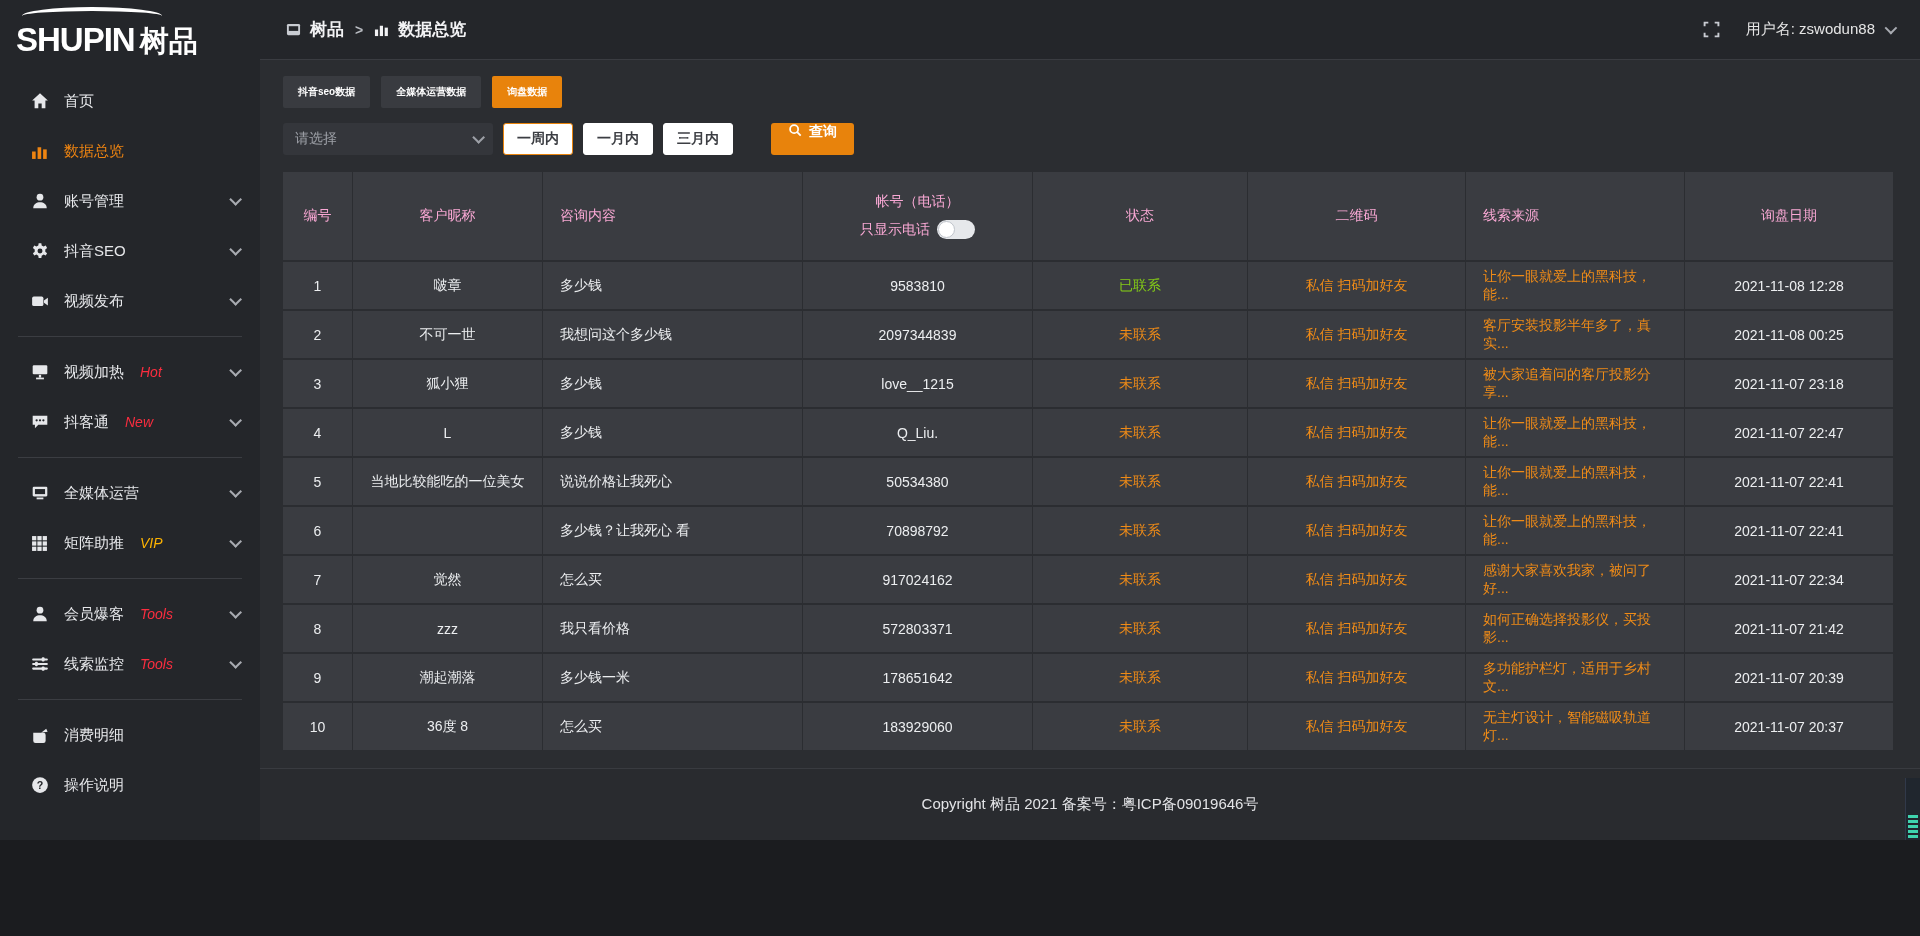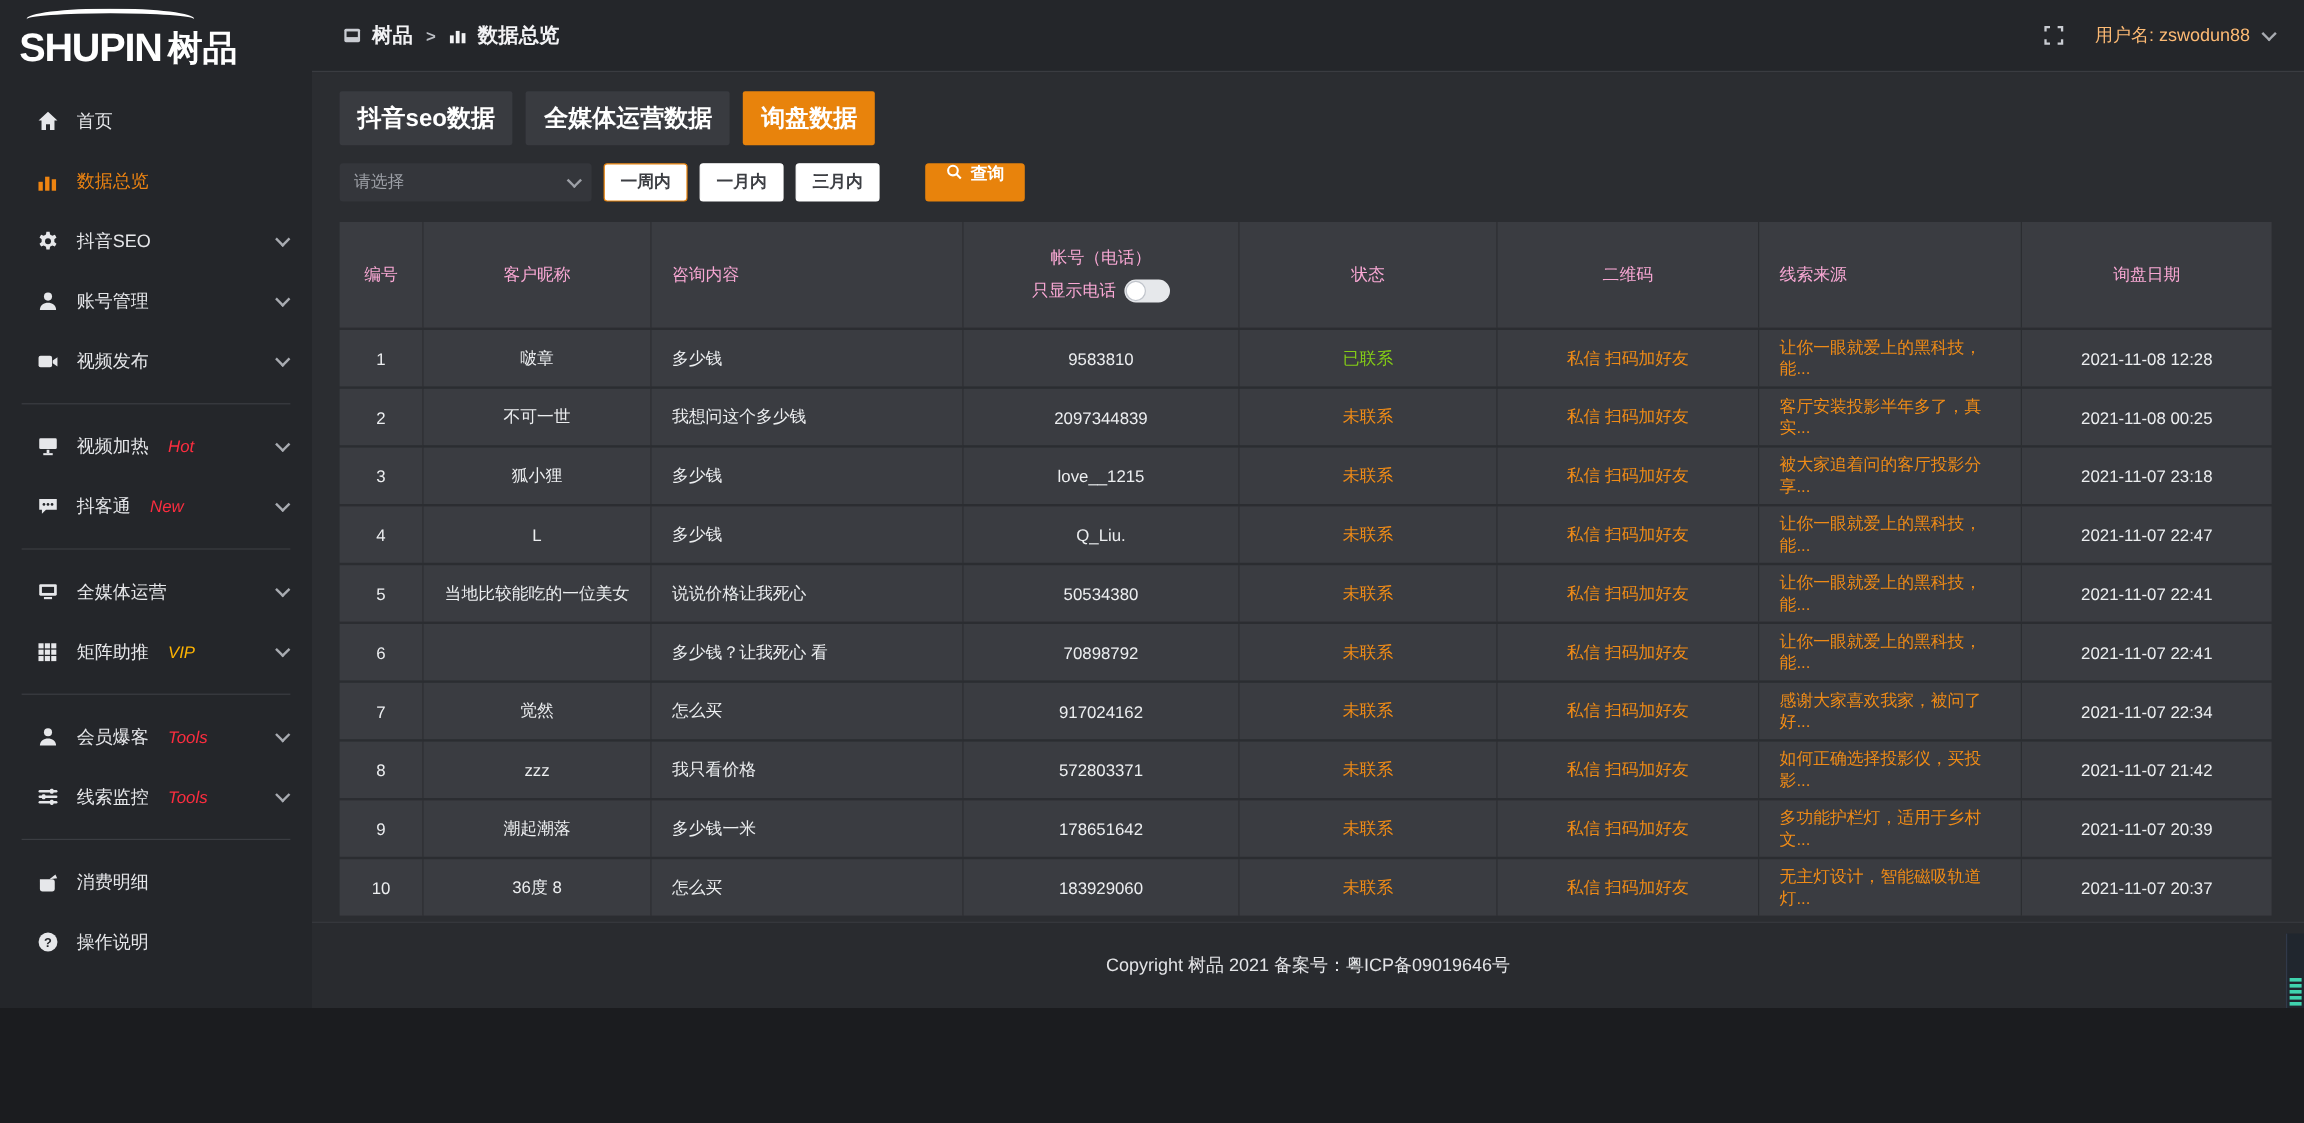--- a/index.html
+++ b/index.html
@@ -29,28 +29,28 @@
   .menu-divider { height:1px; background:#3b3d42; margin:10px 18px; }
 
   
   .topbar { position:absolute; left:260px; top:0; right:0; height:60px; background:#24262a;
             border-bottom:1px solid #3a3c41; display:flex; align-items:center; padding:0 26px; }
   .crumb { display:flex; align-items:center; gap:9px; font-size:17px; font-weight:bold; color:#f2f2f4; cursor:pointer; }
   .crumb .c-sep { color:#b9bcc2; font-size:14px; font-weight:bold; margin:0 2px; }
   .crumb svg { display:block; }
   .top-right { margin-left:auto; display:flex; align-items:center; gap:26px; }
   .fullscreen { cursor:pointer; display:flex; }
-  .userbox { display:flex; align-items:center; gap:8px; font-size:15px; color:#fdba74; cursor:pointer; }
+  .userbox { display:flex; align-items:center; gap:8px; font-size:15px; color:#e5e5e5; cursor:pointer; }
   .userbox .chev { margin-left:2px; transform:rotate(45deg) translateY(-2px); }
 
   
   .main { position:absolute; left:260px; top:61px; right:0; bottom:72px; background:#2b2d31; padding:15px 27px 0 23px; }
 
   .tabs { display:flex; gap:11px; }
-  .tab { background:#393b40; color:#fff; font-size:20px; font-weight:bold; padding:9px 15px;
+  .tab { background:#393b40; color:#fff; font-size:10px; font-weight:bold; padding:9px 15px;
          border-radius:2px; cursor:pointer; }
   .tab.active { background:#e8830c; }
 
   .filters { margin-top:15px; display:flex; align-items:center; }
   .select { width:210px; height:32px; background:#34363b; border-radius:3px; color:#9da0a7;
             display:flex; align-items:center; padding:0 12px; cursor:pointer; }
   .select .chev { border-color:#9da0a7; }
   .time-btn { height:32px; padding:0 13px; margin-left:10px; display:flex; align-items:center;
               background:#fff; color:#3c3e43; border:1px solid #fff; border-radius:3px; font-weight:bold; cursor:pointer; }
   .time-btn.selected { border-color:#e8830c; }
@@ -130,36 +130,36 @@
               <rect x="6.2" y="4" width="3.4" height="11"></rect>
               <rect x="11.4" y="6" width="3.4" height="9"></rect>
             </svg>
         </span>
         <span>数据总览</span>
       </div>
 
       <div class="menu-item">
         <span class="mi-icon">
           <svg width="18" height="18" viewBox="0 0 16 16" fill="#e6e7ea">
+              <circle cx="8" cy="4.6" r="3"></circle>
+              <path d="M2 14.5 C2 10.8 5 9.2 8 9.2 C11 9.2 14 10.8 14 14.5 Z"></path>
+            </svg>
+        </span>
+        <span>账号管理</span>
+        <span class="chev"></span>
+      </div>
+
+      <div class="menu-item">
+        <span class="mi-icon">
+          <svg width="18" height="18" viewBox="0 0 16 16" fill="#e6e7ea">
               <path d="M6.8 1 h2.4 l.3 2 1.7 1 1.9-.8 1.2 2.1-1.6 1.3 v2 l1.6 1.3 -1.2 2.1 -1.9-.8 -1.7 1 -.3 2 h-2.4 l-.3-2 -1.7-1 -1.9.8 -1.2-2.1 1.6-1.3 v-2 L1.7 5.3 2.9 3.2 l1.9.8 1.7-1 Z"></path>
               <circle cx="8" cy="8" r="2.2" fill="#24262a"></circle>
             </svg>
         </span>
         <span>抖音SEO</span>
-        <span class="chev"></span>
-      </div>
-
-      <div class="menu-item">
-        <span class="mi-icon">
-          <svg width="18" height="18" viewBox="0 0 16 16" fill="#e6e7ea">
-              <circle cx="8" cy="4.6" r="3"></circle>
-              <path d="M2 14.5 C2 10.8 5 9.2 8 9.2 C11 9.2 14 10.8 14 14.5 Z"></path>
-            </svg>
-        </span>
-        <span>账号管理</span>
         <span class="chev"></span>
       </div>
 
       <div class="menu-item">
         <span class="mi-icon">
           <svg width="18" height="18" viewBox="0 0 16 16" fill="#e6e7ea">
               <rect x="1" y="4" width="10" height="8.5" rx="1.5"></rect>
               <path d="M11.5 7.5 L15 5 V12 L11.5 9.5 Z"></path>
             </svg>
         </span>

